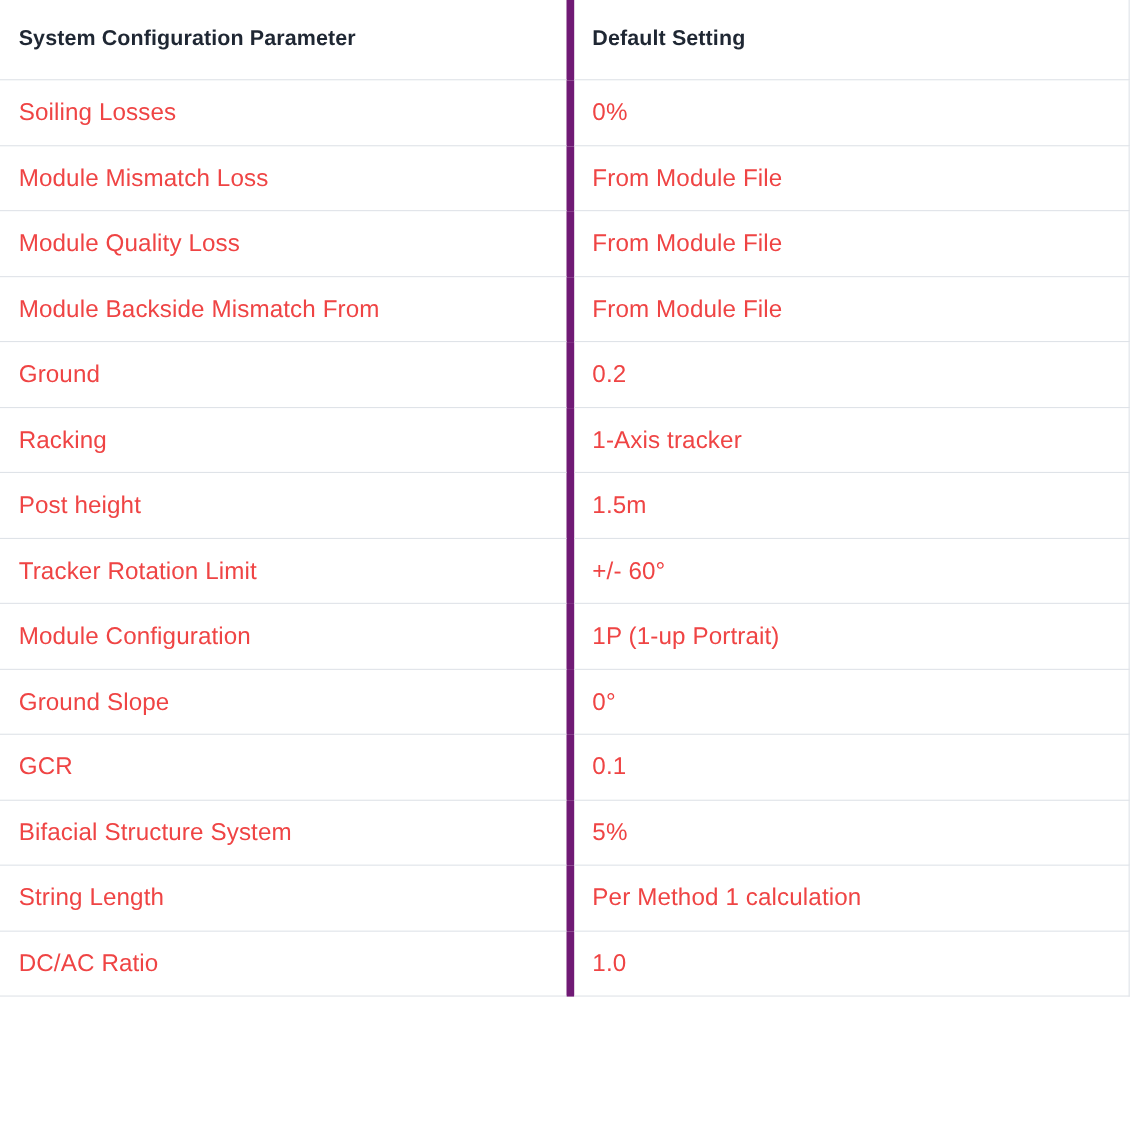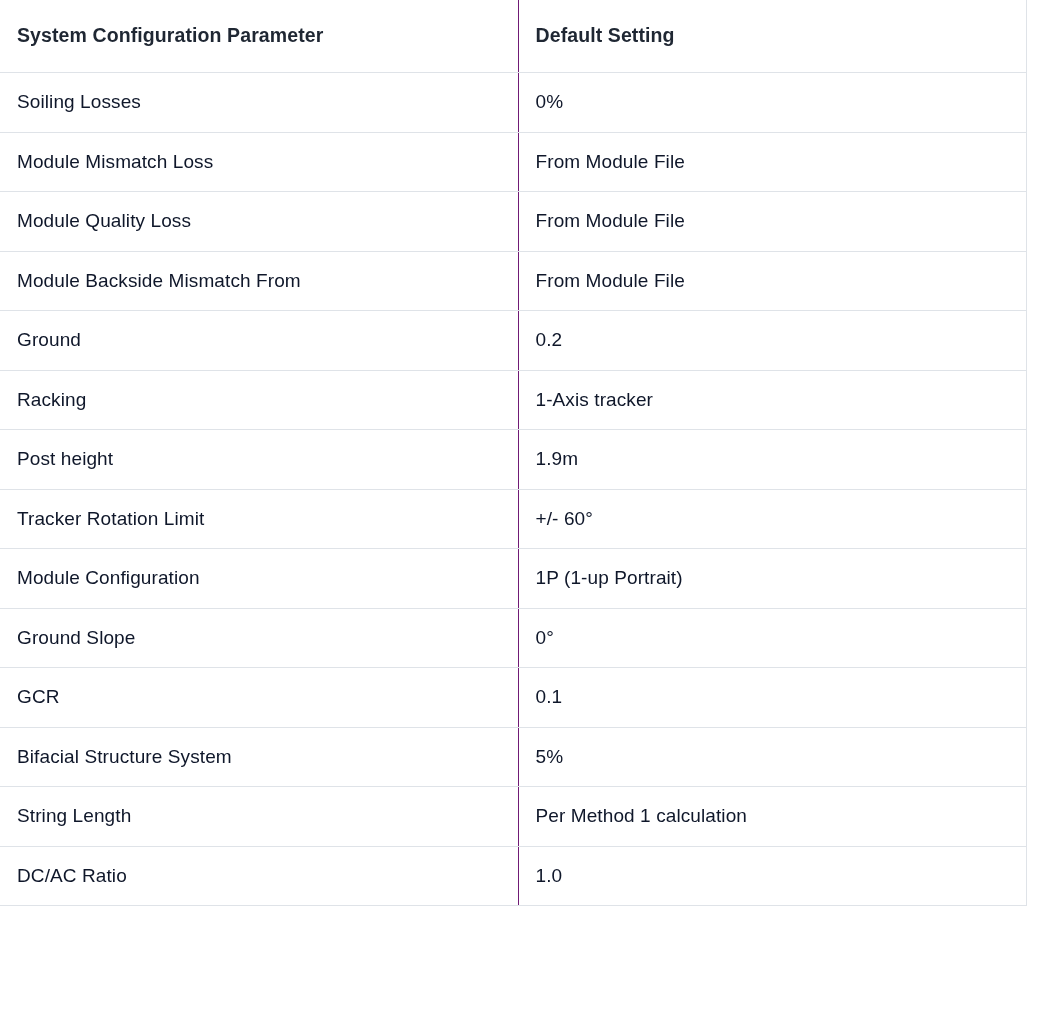--- a/index.html
+++ b/index.html
@@ -24,44 +24,44 @@
     width: 1026px;
     table-layout: fixed;
     margin: 0;
   }
   table.config-table col.col-param { width: 518px; }
   table.config-table col.col-value { width: 508px; }
 
   table.config-table th,
   table.config-table td {
     border-bottom: 1px solid #dfe3e8;
-    border-right: 1px solid #701a75;
+    border-right: 7px solid #701a75;
     text-align: left;
     vertical-align: middle;
     padding: 0 0 0 17px;
     height: 59.5px;
     box-sizing: border-box;
     overflow: hidden;
     white-space: nowrap;
   }
   table.config-table th:last-child,
   table.config-table td:last-child {
     border-right: 1px solid #dfe3e8;
   }
   table.config-table thead th {
     font-size: 19.5px;
     font-weight: bold;
     color: #1f2733;
     height: 72px;
     letter-spacing: 0.1px;
   }
   table.config-table tbody td {
-    font-size: 19px;
+    font-size: 22px;
     font-weight: normal;
-    color: #0f172a;
+    color: #ef4444;
     letter-spacing: 0.1px;
   }
   table.config-table tbody tr:first-child td {
     height: 60px;
   }
 </style>
 </head>
 <body>
 
 <div class="table-wrap">
@@ -96,21 +96,21 @@
       <tr>
         <td>Ground</td>
         <td>0.2</td>
       </tr>
       <tr>
         <td>Racking</td>
         <td>1-Axis tracker</td>
       </tr>
       <tr>
         <td>Post height</td>
-        <td>1.9m</td>
+        <td>1.5m</td>
       </tr>
       <tr>
         <td>Tracker Rotation Limit</td>
         <td>+/- 60°</td>
       </tr>
       <tr>
         <td>Module Configuration</td>
         <td>1P (1-up Portrait)</td>
       </tr>
       <tr>

